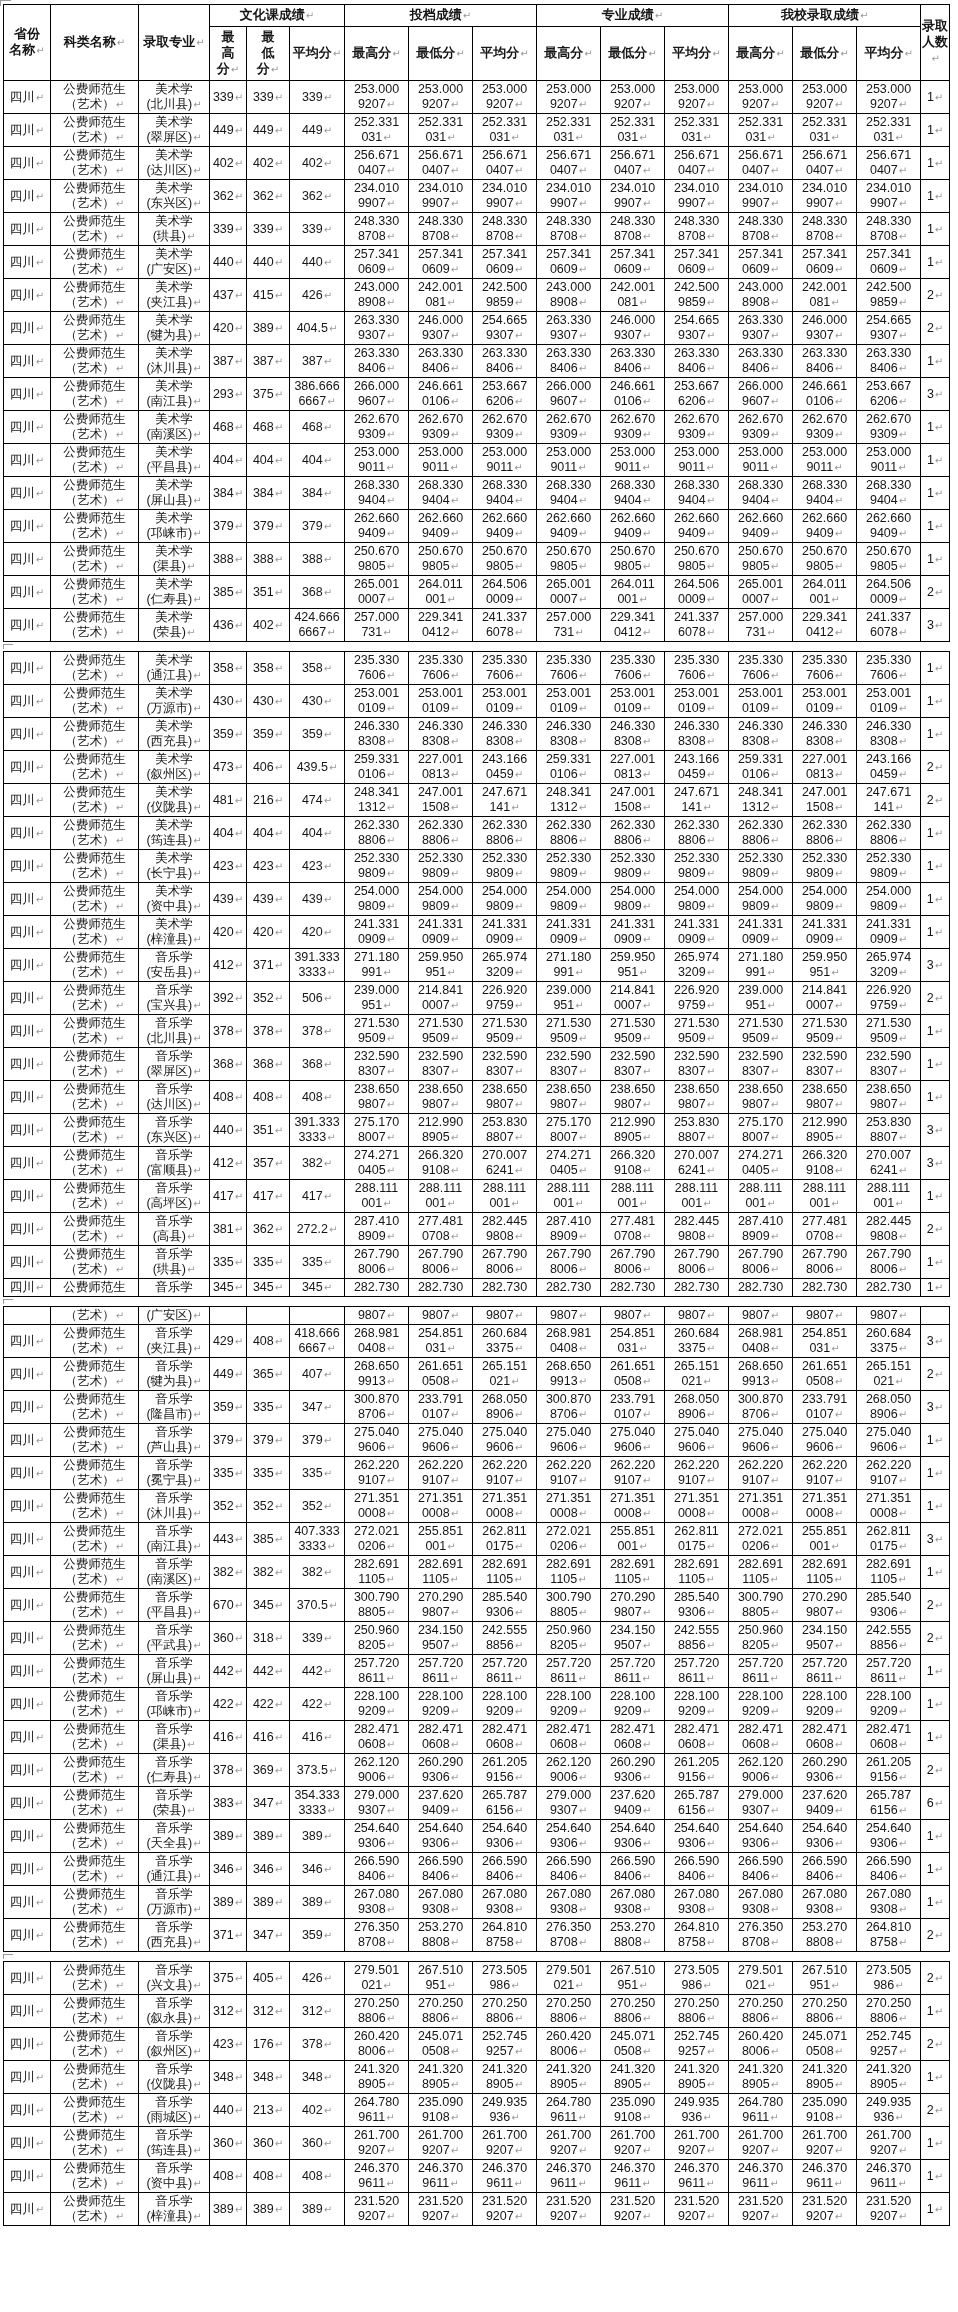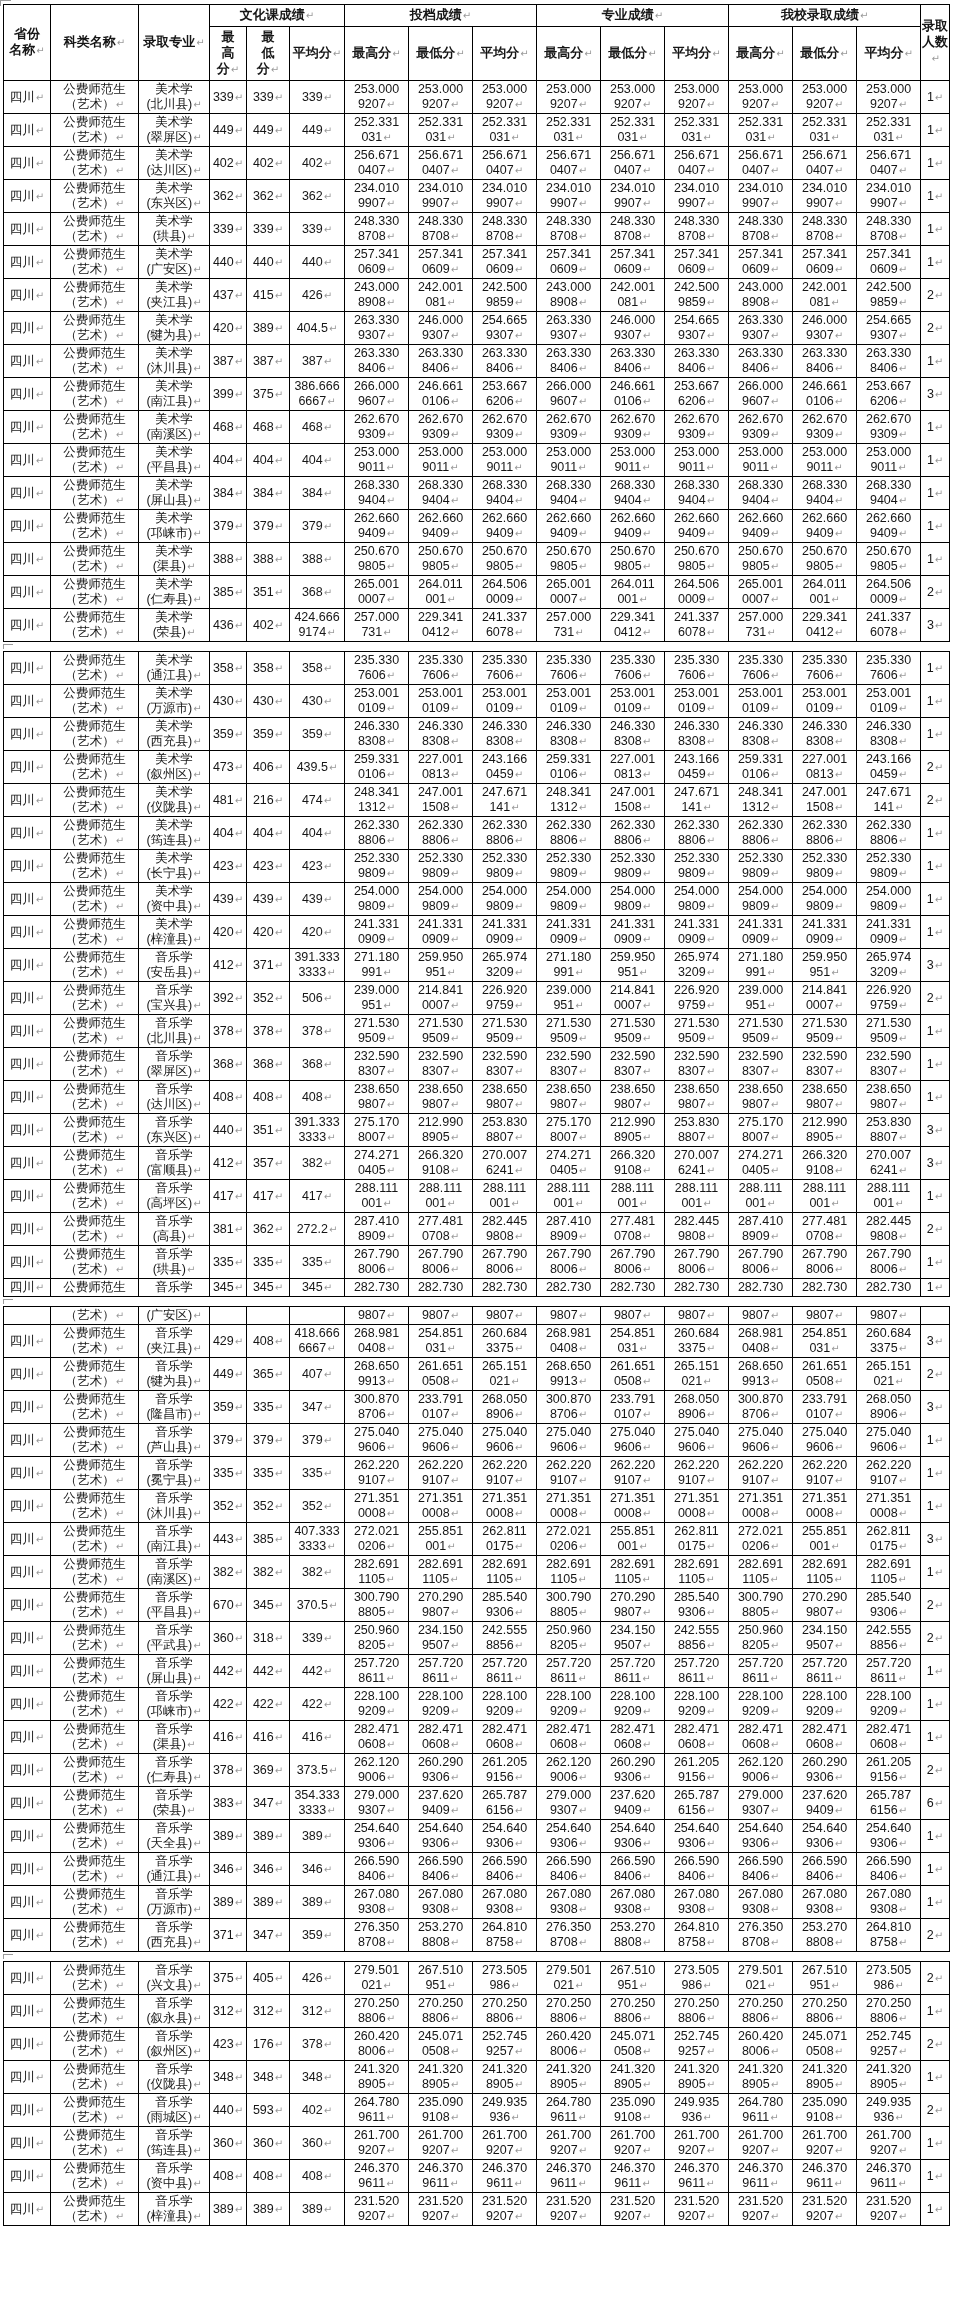--- a/index.html
+++ b/index.html
@@ -334,21 +334,21 @@
             <td>263.330
 8406</td>
             <td>1</td>
           </tr>
           <tr>
             <td>四川</td>
             <td>公费师范生
 （艺术）</td>
             <td>美术学
 (南江县)</td>
-            <td>399</td>
+            <td>293</td>
             <td>375</td>
             <td>386.666
 6667</td>
             <td>266.000
 9607</td>
             <td>246.661
 0106</td>
             <td>253.667
 6206</td>
             <td>266.000
@@ -541,21 +541,21 @@
           </tr>
           <tr>
             <td>四川</td>
             <td>公费师范生
 （艺术）</td>
             <td>美术学
 (荣县)</td>
             <td>436</td>
             <td>402</td>
             <td>424.666
-9174</td>
+6667</td>
             <td>257.000
 731</td>
             <td>229.341
 0412</td>
             <td>241.337
 6078</td>
             <td>257.000
 731</td>
             <td>229.341
 0412</td>
@@ -1903,21 +1903,21 @@
 8905</td>
             <td>1</td>
           </tr>
           <tr>
             <td>四川</td>
             <td>公费师范生
 （艺术）</td>
             <td>音乐学
 (雨城区)</td>
             <td>440</td>
-            <td>593</td>
+            <td>213</td>
             <td>402</td>
             <td>264.780
 9611</td>
             <td>235.090
 9108</td>
             <td>249.935
 936</td>
             <td>264.780
 9611</td>
             <td>235.090

